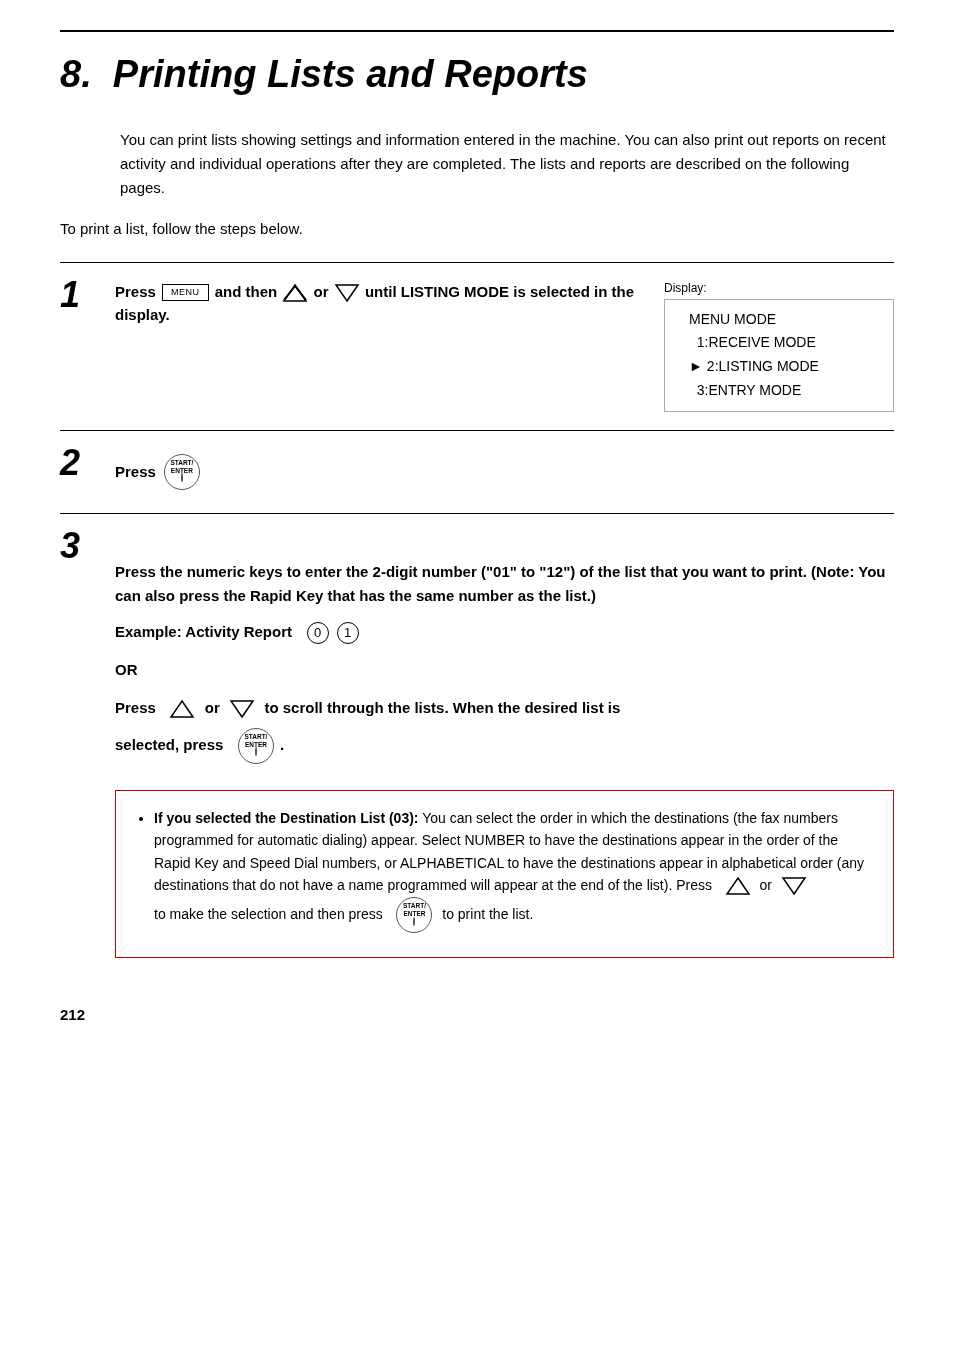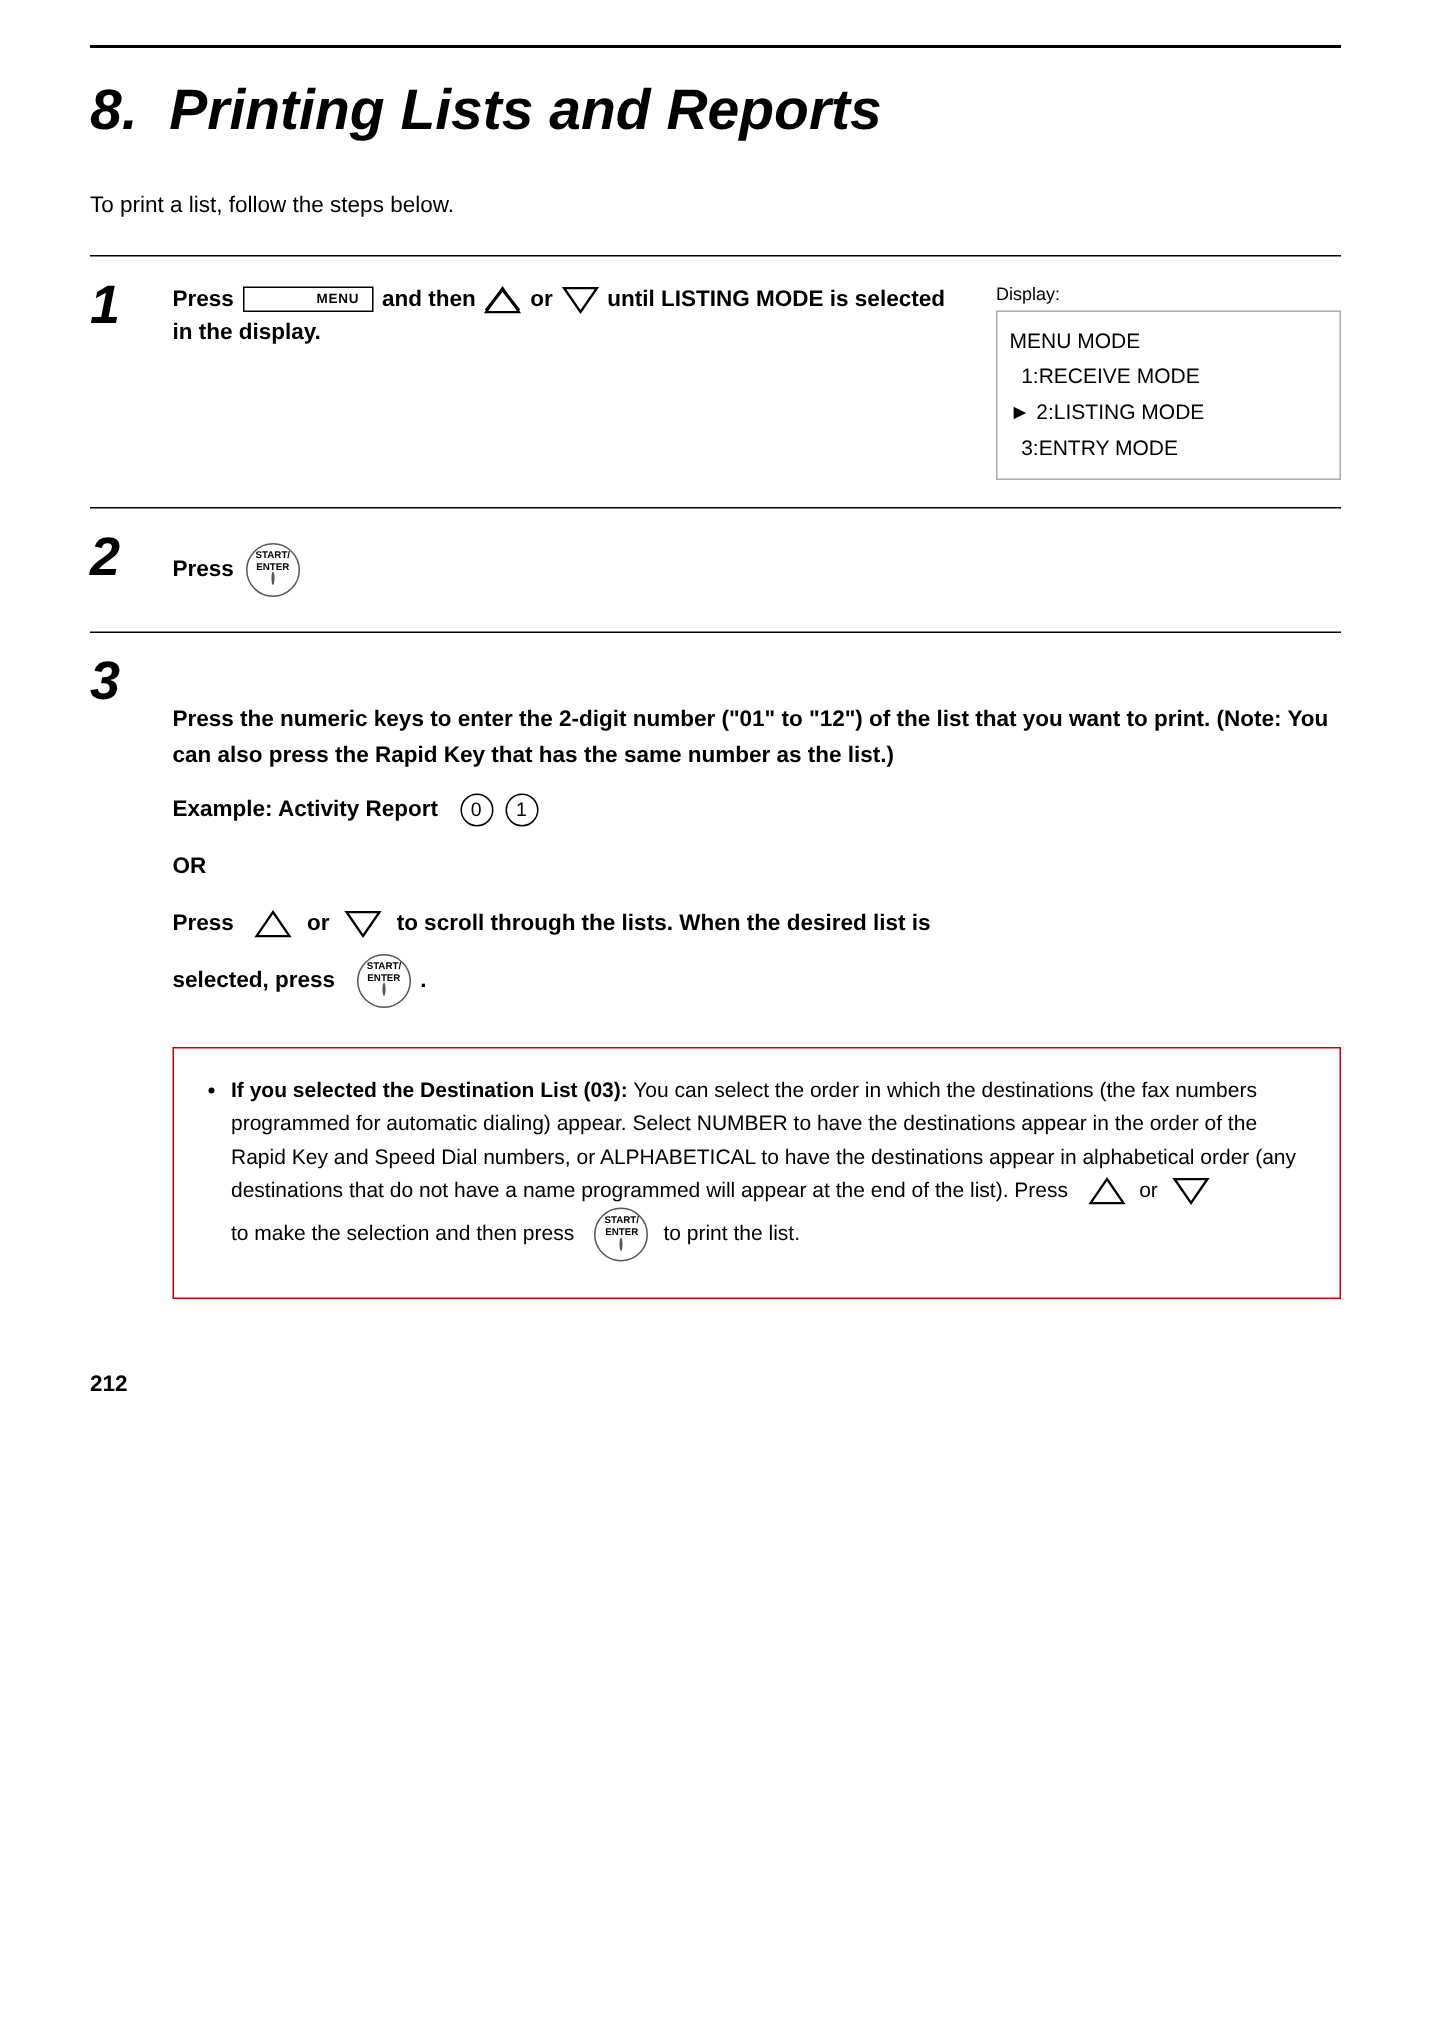--- a/index.html
+++ b/index.html
@@ -68,21 +68,21 @@
       max-width: 260px;
     }
 
     .display-label {
       font-size: 12px;
       margin-bottom: 4px;
     }
 
     .display-box {
       border: 1.5px solid #aaa;
-      padding: 8px 8px;
+      padding: 8px 24px;
       font-size: 14px;
       line-height: 1.7;
       background: #fff;
     }
 
     .display-box .arrow-item {
       display: flex;
       align-items: center;
       gap: 4px;
     }
@@ -110,25 +110,24 @@
       padding: 1px 8px;
       font-size: 11px;
       font-weight: bold;
       vertical-align: middle;
       margin: 0 2px;
       line-height: 1.4;
     }
 
     .menu-btn-label {
       font-size: 9px;
-      font-weight: bold;
+      font-weight: normal;
       display: block;
       text-align: right;
       letter-spacing: 0.5px;
-      margin-left: 40px;
     }
 
     
     .arrow-btn {
       display: inline-block;
       vertical-align: middle;
       font-size: 13px;
       margin: 0 1px;
       position: relative;
       width: 26px;
@@ -249,20 +248,21 @@
 <body>
 
 <div class="page-wrapper">
   <div class="top-rule"></div>
 
   <h1 class="chapter-title">
     <span>8.</span>
     &nbsp;<span>Printing Lists and Reports</span>
   </h1>
 
+  <p class="intro-text">You can print lists showing settings and information entered in the machine. You can also print out reports on recent activity and individual operations after they are completed. The lists and reports are described on the following pages.</p>
   <p class="to-print-text">To print a list, follow the steps below.</p>
 
   <div class="steps-area">
 
     <div class="step">
       <div class="step-number">1</div>
       <div class="step1-row" style="flex:1; display:flex; align-items:flex-start; gap:20px;">
         <div class="step1-text">
           <p class="step1-instruction">
             <span>Press</span>

